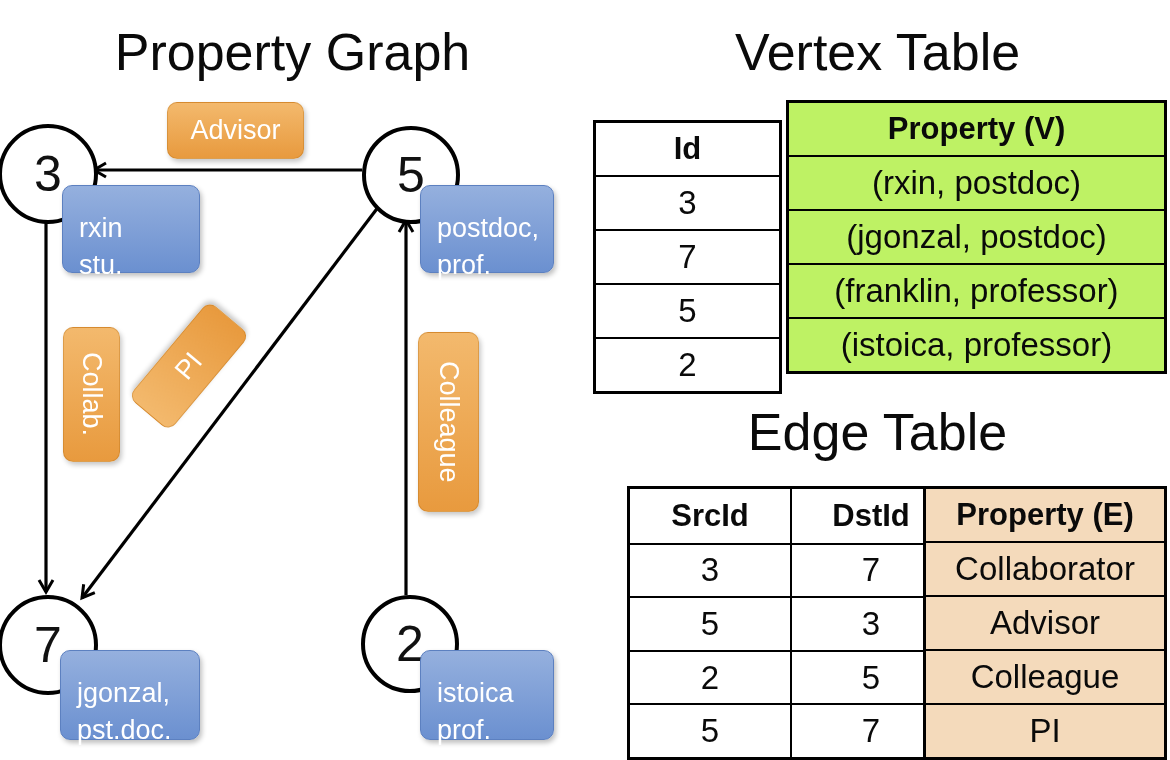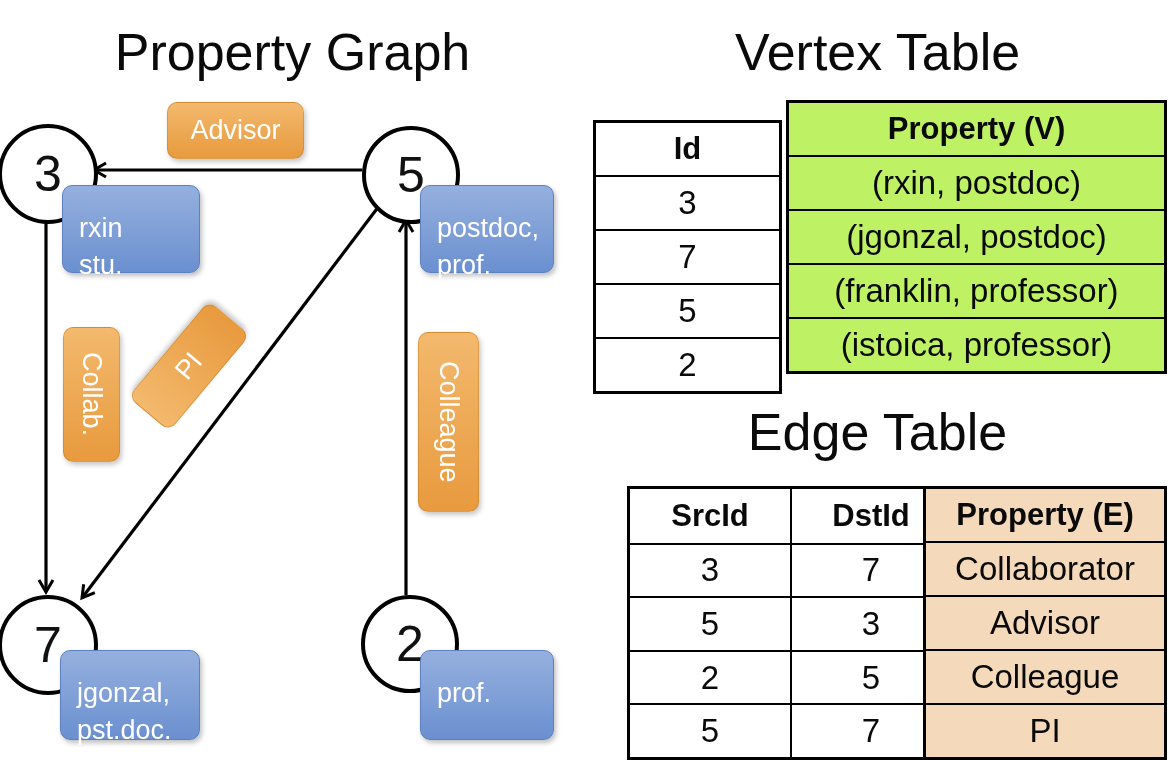--- a/index.html
+++ b/index.html
@@ -148,20 +148,21 @@
   </div>
   <div class="vlabel" id="prop-5">
     <div>postdoc,</div>
     <div>prof.</div>
   </div>
   <div class="vlabel" id="prop-7">
     <div>jgonzal,</div>
     <div>pst.doc.</div>
   </div>
   <div class="vlabel" id="prop-2">
+    <div>istoica</div>
     <div>prof.</div>
   </div>
 
   <div class="tblcol" id="vt-id">
     <div class="cell head">Id</div>
     <div class="cell">3</div>
     <div class="cell">7</div>
     <div class="cell">5</div>
     <div class="cell">2</div>
   </div>

